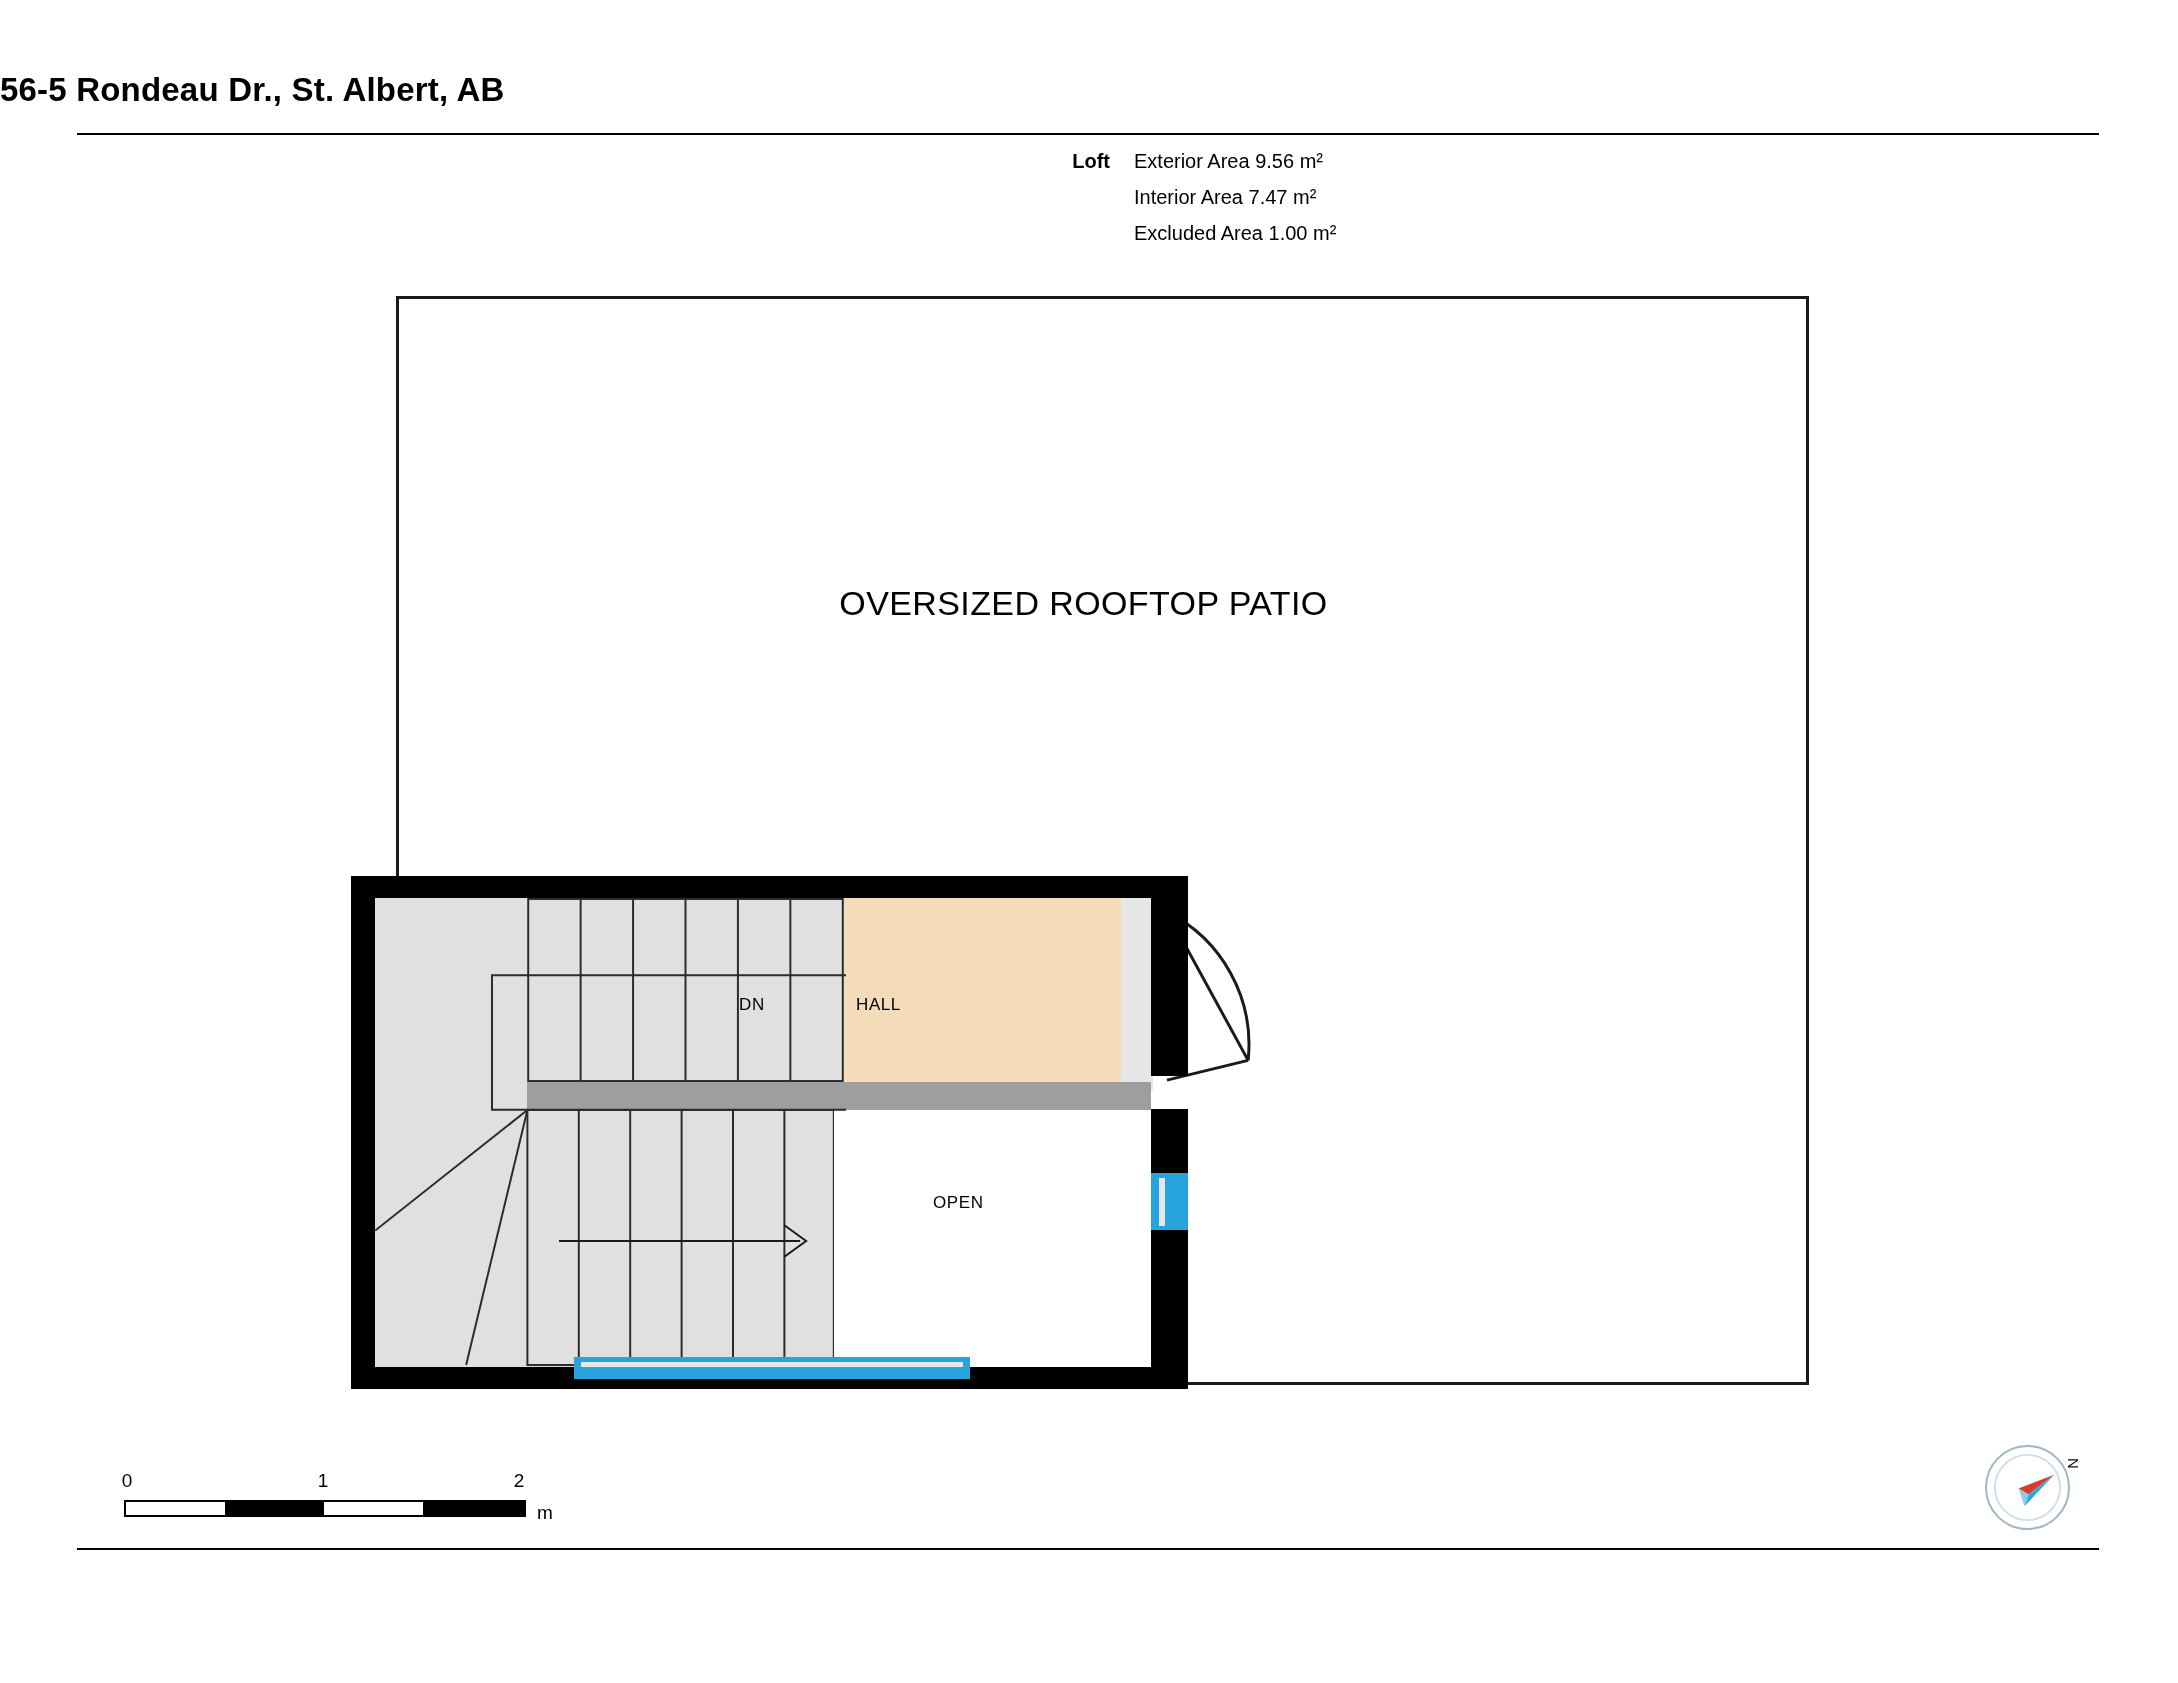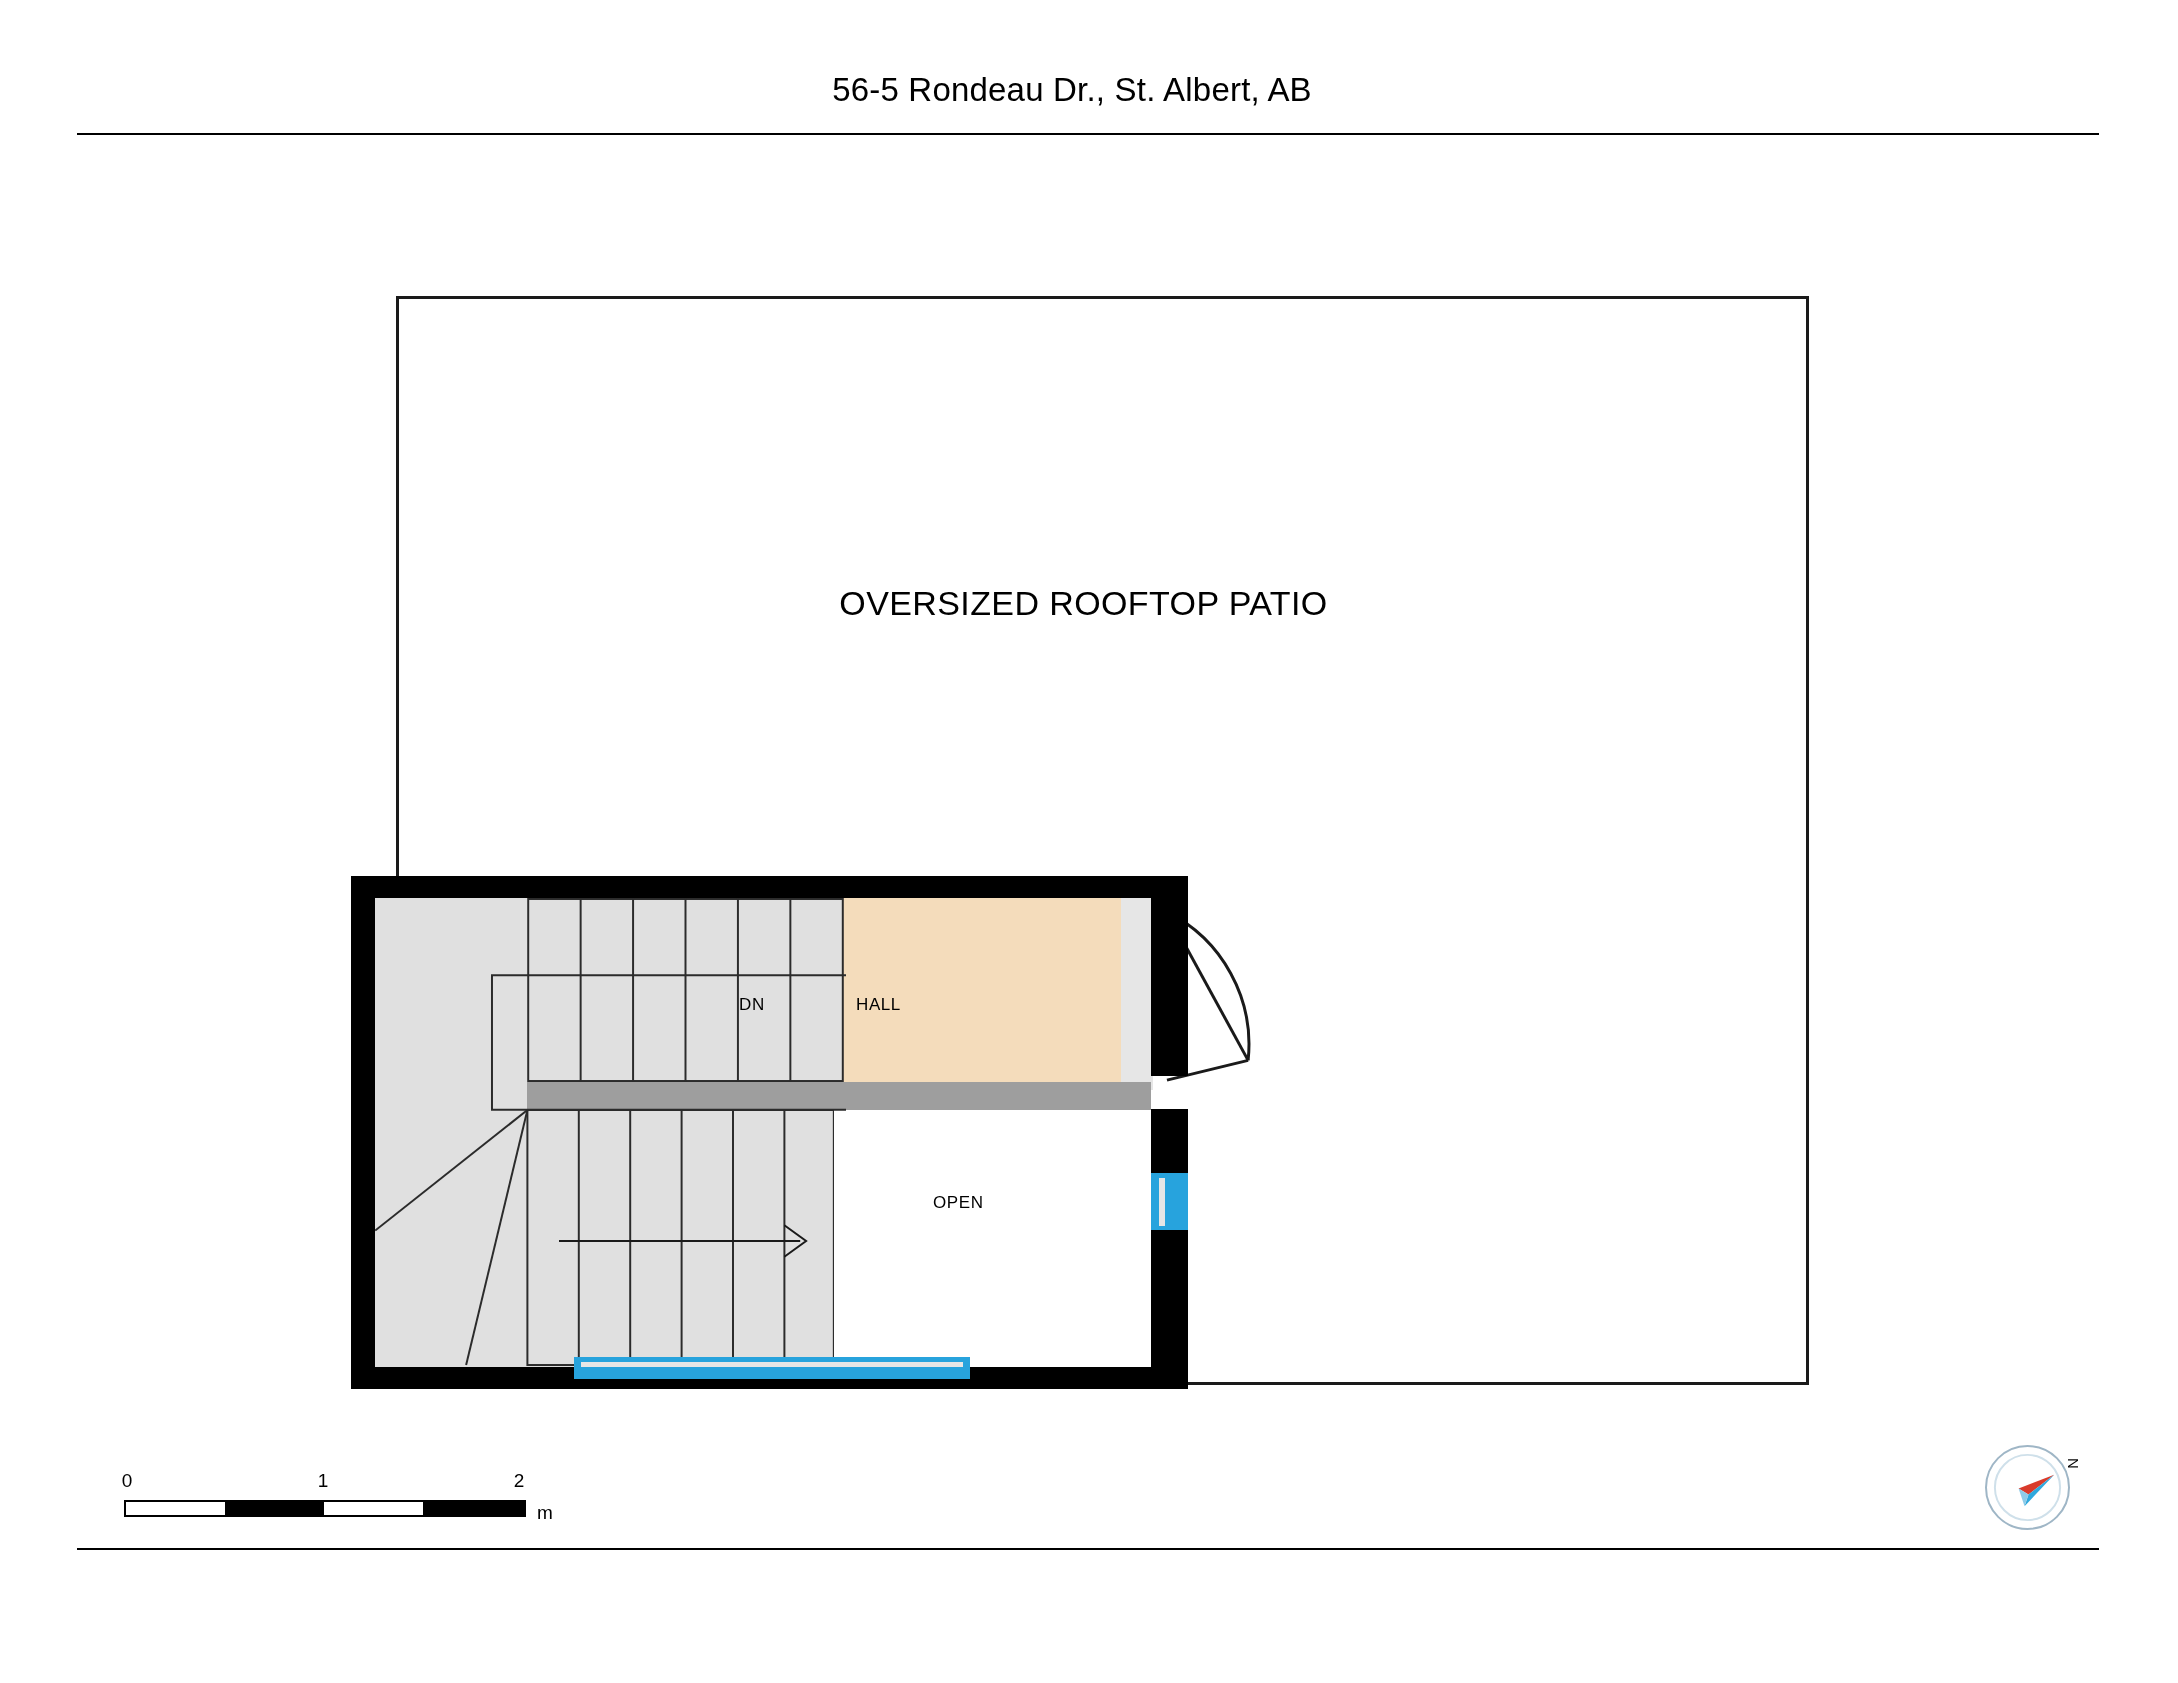--- a/index.html
+++ b/index.html
@@ -22,23 +22,22 @@
     width: 2178px;
     height: 1683px;
   }
 
   
   .title {
     position: absolute;
     left: 0;
     top: 71px;
     width: 2144px;
-    text-align: center;
     font-size: 33px;
-    font-weight: normal;
+    font-weight: bold;
     letter-spacing: 0.2px;
   }
   .rule-top {
     position: absolute;
     left: 77px;
     top: 133px;
     width: 2022px;
     height: 2px;
     background: #000000;
   }
@@ -274,20 +273,34 @@
   }
 </style>
 </head>
 <body>
 
 <div class="page">
 
   <div class="title">56-5 Rondeau Dr., St. Albert, AB</div>
   <div class="rule-top"></div>
 
+  <div class="area-block">
+    <div class="area-row">
+      <div class="area-label">Loft</div>
+      <div class="area-value">Exterior Area 9.56 m²</div>
+    </div>
+    <div class="area-row">
+      <div class="area-label"></div>
+      <div class="area-value">Interior Area 7.47 m²</div>
+    </div>
+    <div class="area-row">
+      <div class="area-label"></div>
+      <div class="area-value">Excluded Area 1.00 m²</div>
+    </div>
+  </div>
 
   <div class="plan">
 
     <div class="patio"></div>
     <div class="patio-label">OVERSIZED ROOFTOP PATIO</div>
 
     <div class="loft">
 
       <div class="fill-gray gray-main"></div>
       <div class="open-white"></div>

